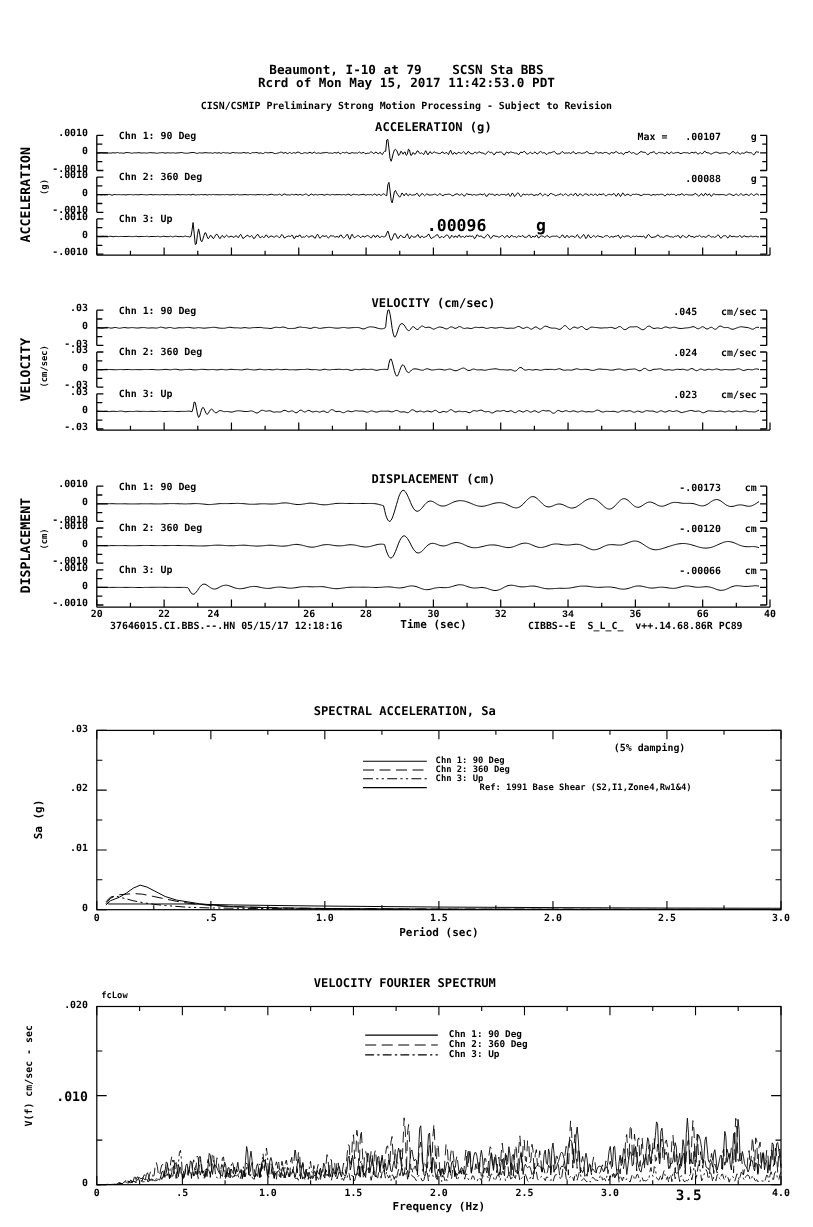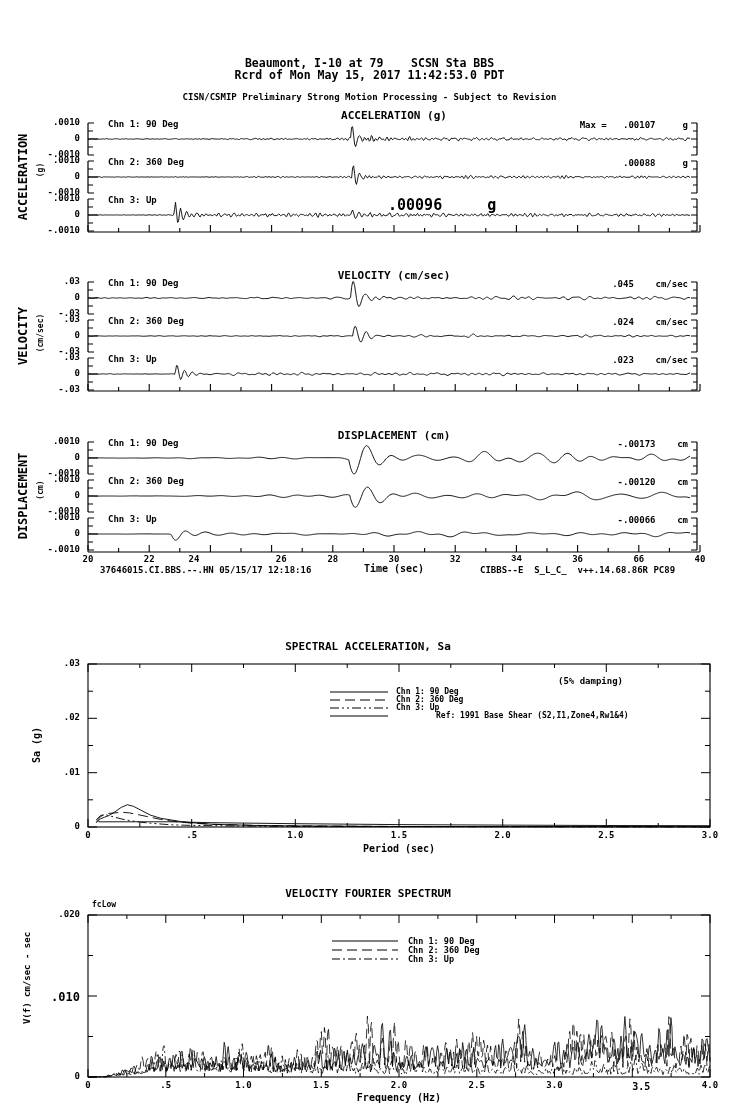--- a/index.html
+++ b/index.html
@@ -170,18 +170,18 @@
     <div class="abs" style="left: 30px; width: 50px; top: 1072px; text-align: right; font-size: 9px;">0</div>
     <div class="abs" style="left: 30px; width: 50px; top: 991px; text-align: right; font-size: 12px;">.010</div>
     <div class="abs" style="left: 30px; width: 50px; top: 910px; text-align: right; font-size: 9px;">.020</div>
     <div class="abs" style="left: 70px; width: 36px; top: 1081px; text-align: center; font-size: 9px;">0</div>
     <div class="abs" style="left: 147.75px; width: 36px; top: 1081px; text-align: center; font-size: 9px;">.5</div>
     <div class="abs" style="left: 225.5px; width: 36px; top: 1081px; text-align: center; font-size: 9px;">1.0</div>
     <div class="abs" style="left: 303.25px; width: 36px; top: 1081px; text-align: center; font-size: 9px;">1.5</div>
     <div class="abs" style="left: 381px; width: 36px; top: 1081px; text-align: center; font-size: 9px;">2.0</div>
     <div class="abs" style="left: 458.75px; width: 36px; top: 1081px; text-align: center; font-size: 9px;">2.5</div>
     <div class="abs" style="left: 536.5px; width: 36px; top: 1081px; text-align: center; font-size: 9px;">3.0</div>
-    <div class="abs" style="left: 614.25px; width: 36px; top: 1081px; text-align: right; font-size: 10px;">3.5</div>
+    <div class="abs" style="left: 614.25px; width: 36px; top: 1081px; text-align: left; font-size: 13px;">3.5</div>
     <div class="abs" style="left: 692px; width: 36px; top: 1081px; text-align: center; font-size: 9px;">4.0</div>
     <div class="abs" style="left: 408px; top: 937px; font-size: 8.5px;">Chn 1: 90 Deg</div>
     <div class="abs" style="left: 408px; top: 946px; font-size: 8.5px;">Chn 2: 360 Deg</div>
     <div class="abs" style="left: 408px; top: 955px; font-size: 8.5px;">Chn 3: Up</div>
   </div>
 
 </body></html>

